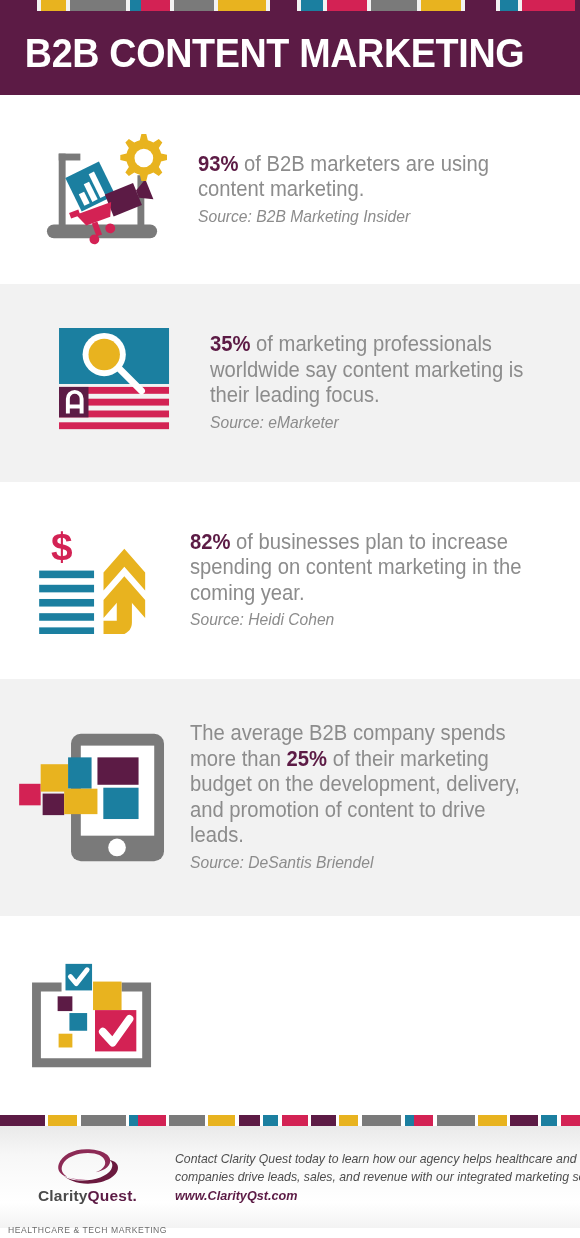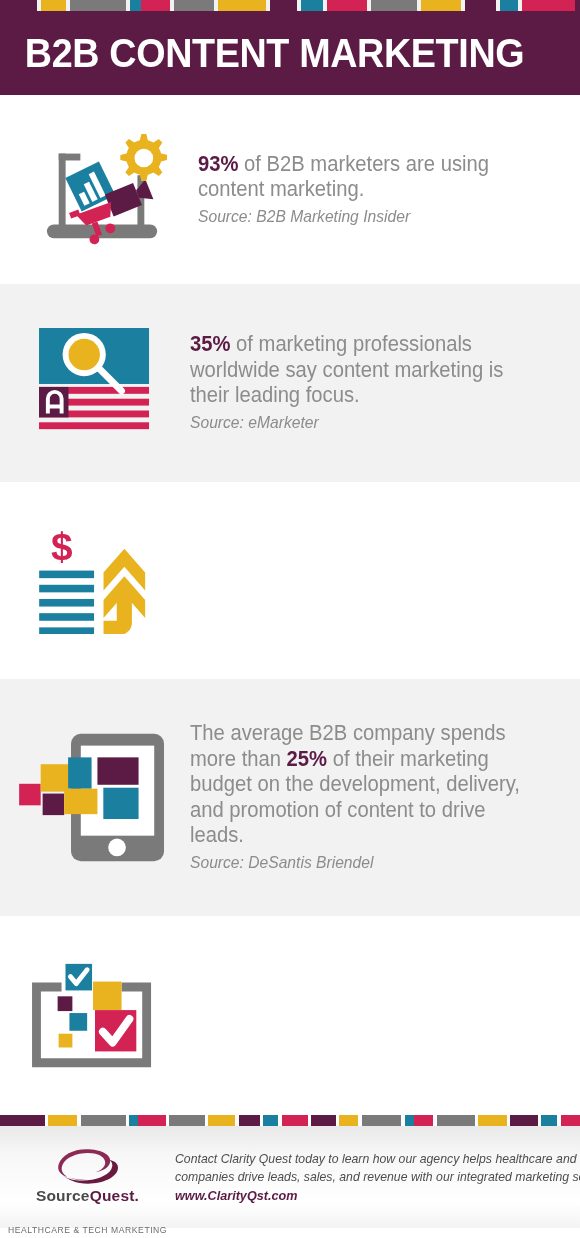--- a/index.html
+++ b/index.html
@@ -192,21 +192,21 @@
     <path d="M26 0 l5 0 1.6 6.4 a20 20 0 0 1 5.6 2.3 l5.5-3.6 3.6 3.6 -3.6 5.5 a20 20 0 0 1 2.3 5.6 l6.4 1.6 0 5 -6.4 1.6 a20 20 0 0 1 -2.3 5.6 l3.6 5.5 -3.6 3.6 -5.5-3.6 a20 20 0 0 1 -5.6 2.3 l-1.6 6.4 -5 0 -1.6-6.4 a20 20 0 0 1 -5.6-2.3 l-5.5 3.6 -3.6-3.6 3.6-5.5 a20 20 0 0 1 -2.3-5.6 l-6.4-1.6 0-5 6.4-1.6 a20 20 0 0 1 2.3-5.6 l-3.6-5.5 3.6-3.6 5.5 3.6 a20 20 0 0 1 5.6-2.3 Z" fill="#e8b31f"></path>
     <circle cx="28.5" cy="24.5" r="9.5" fill="#ffffff"></circle>
   </g>
 </svg>
       </div>
       <div class="textcell">
         <div class="stat"><b>93%</b><span> of B2B marketers are using content marketing.</span></div>
         <div class="source">Source: B2B Marketing Insider</div>
       </div>
     </div>
-    <div class="row alt" style="height: 198px;">
+    <div class="row alt" style="height: 198px; padding-left: 20px;">
       <div class="iconcell">
 <svg viewBox="0 0 115 112" width="113" height="110">
   <rect x="0" y="0" width="112" height="57" fill="#1b7fa0"></rect>
   <rect x="0" y="60" width="112" height="7" fill="#d32254"></rect>
   <rect x="0" y="72" width="112" height="7" fill="#d32254"></rect>
   <rect x="0" y="84" width="112" height="7" fill="#d32254"></rect>
   <rect x="0" y="96" width="112" height="7" fill="#d32254"></rect>
   <rect x="0" y="60" width="30" height="31" fill="#5c1b45"></rect>
   <path d="M9 87 L9 72 a7 7 0 0 1 14 0 L23 87 M9 80 L23 80" stroke="#ffffff" stroke-width="4" fill="none"></path>
   <g>
@@ -230,20 +230,24 @@
   <rect x="0" y="75" width="58" height="8" fill="#1b7fa0"></rect>
   <rect x="0" y="90" width="58" height="8" fill="#1b7fa0"></rect>
   <rect x="0" y="105" width="58" height="8" fill="#1b7fa0"></rect>
   <g fill="#e8b31f">
     <path d="M68 47 L90 22 L112 47 L112 66 L90 41 L68 66 Z"></path>
     <path d="M68 76 L90 51 L112 76 L112 95 L90 70 L68 95 Z"></path>
     <path d="M82 62 L98 62 L98 100 a13 13 0 0 1 -13 13 L68 113 L68 98 L82 98 Z"></path>
   </g>
 </svg>
       </div>
+      <div class="textcell">
+        <div class="stat"><b>82%</b><span> of businesses plan to increase spending on content marketing in the coming year.</span></div>
+        <div class="source">Source: Heidi Cohen</div>
+      </div>
     </div>
     <div class="row alt" style="height: 237px;">
       <div class="iconcell">
 <svg viewBox="0 0 155 142" width="152" height="139">
   <path d="M63 6 L138 6 a10 10 0 0 1 10 10 L148 126 a10 10 0 0 1 -10 10 L63 136 a10 10 0 0 1 -10 -10 L53 16 a10 10 0 0 1 10 -10 Z" fill="#7a7a7a"></path>
   <rect x="63" y="18" width="75" height="92" fill="#ffffff"></rect>
   <circle cx="100" cy="122" r="9" fill="#ffffff"></circle>
   <rect x="0" y="57" width="22" height="22" fill="#d32254"></rect>
   <rect x="22" y="37" width="28" height="28" fill="#e8b31f"></rect>
   <rect x="24" y="67" width="22" height="22" fill="#5c1b45"></rect>
@@ -315,21 +319,21 @@
     <div class="seg" style="width: 28px; background: rgb(211, 34, 84);"></div>
   </div>
 
 <div class="footer">
   <div class="logocell">
     <svg class="logomark" viewBox="0 0 120 52">
       <path d="M58 4 C40 4 26 12 22 23 C19 31 24 38 33 40 C26 36 24 30 27 24 C31 15 45 9 60 9 C72 9 80 13 82 19 C84 25 79 31 70 34 C78 33 88 28 89 20 C90 11 77 4 58 4 Z" fill="#8c2a55"></path>
       <path d="M88 18 C92 21 93 26 90 31 C85 39 70 45 53 45 C40 45 31 42 27 37 C33 44 45 49 60 49 C80 49 97 41 99 30 C100 24 96 20 88 18 Z" fill="#6b1a3f"></path>
       <path d="M33 40 C40 43 50 44 60 43 C50 45 40 44 33 40 Z" fill="#a8477a"></path>
     </svg>
-    <div class="logoword"><span>Source</span><span class="q">Quest.</span></div>
+    <div class="logoword"><span>Clarity</span><span class="q">Quest.</span></div>
     <div class="logotag">HEALTHCARE &amp; TECH MARKETING</div>
   </div>
   <div class="footertext">
     <div class="ftline">Contact Clarity Quest today to learn how our agency helps healthcare and technology</div>
     <div class="ftline">companies drive leads, sales, and revenue with our integrated marketing services.</div>
     <div class="fturl">www.ClarityQst.com</div>
   </div>
 </div>
 
 </body></html>

